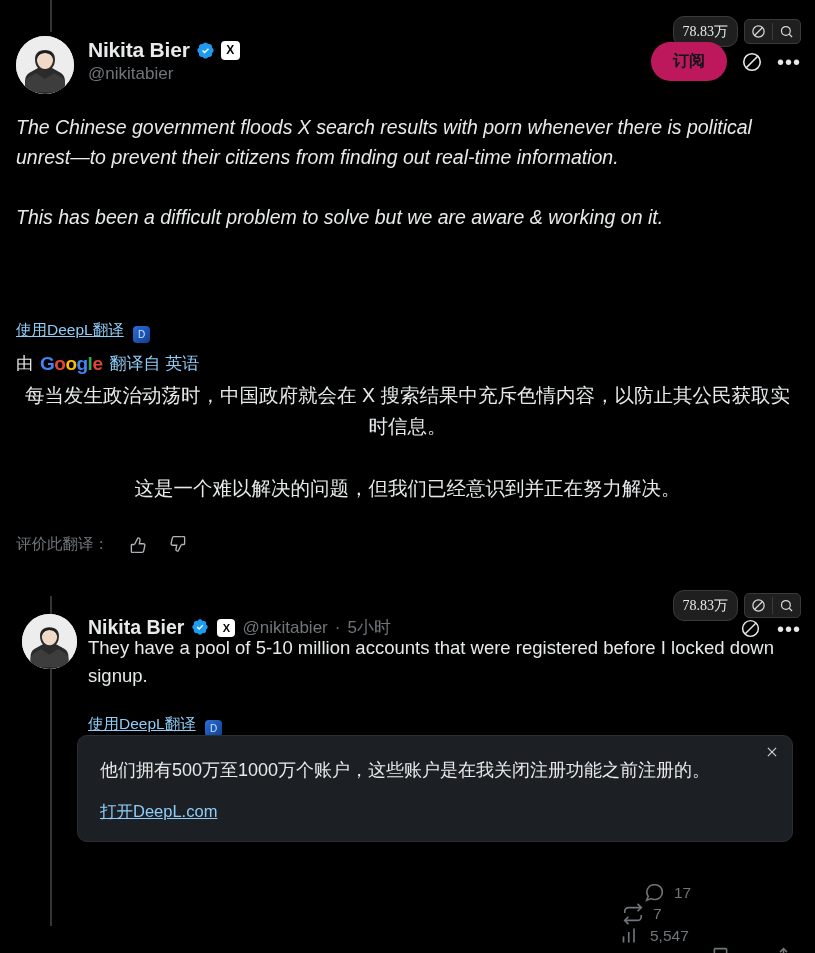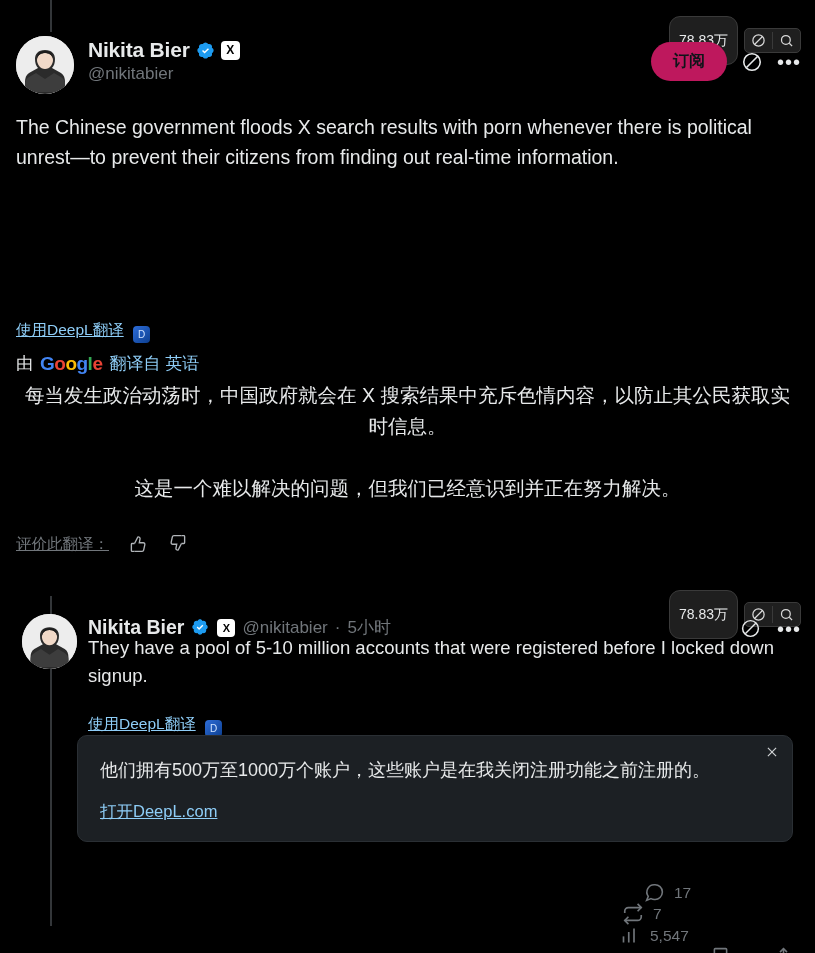--- a/index.html
+++ b/index.html
@@ -19,23 +19,24 @@
     display: flex;
     align-items: center;
     gap: 6px;
   }
   .count-badge {
     background: #1f1f1f;
     border: 1px solid #3a3a3a;
     border-radius: 11px;
     color: #e7e9ea;
     font-size: 14px;
-    padding: 15px 9px;
+    padding: 6px 9px;
     line-height: 17px;
     white-space: nowrap;
+    font-family: Liberation Serif, serif;
   }
   .mini-icons {
     display: flex;
     align-items: center;
     background: #1f1f1f;
     border: 1px solid #3a3a3a;
     border-radius: 5px;
     overflow: hidden;
   }
   .mini-icons .mi {
@@ -87,21 +88,21 @@
     font-size: 16px; font-weight: bold;
     padding: 9px 22px;
     font-family: "Liberation Sans", sans-serif;
     cursor: pointer;
   }
   .icon-btn { color: #e7e9ea; display: flex; align-items: center; justify-content: center; cursor: pointer; }
   .more-dots { font-size: 20px; color: #e7e9ea; letter-spacing: 1px; line-height: 10px; }
 
   .t1-body {
     position: absolute; left: 16px; top: 112px; width: 783px;
-    font-size: 19.5px; line-height: 30px; color: #e7e9ea;
+    font-size: 19.5px; line-height: 30px; color: #e7e9ea; font-style: italic;
   }
   .t1-body p { margin: 0; }
   .t1-body .gap { height: 30px; }
 
   .deepl-link {
     color: #8ecdf7;
     text-decoration: underline;
     font-size: 15.5px;
     display: inline-flex;
     align-items: center;
@@ -126,22 +127,22 @@
   .gt-link { color: #8ecdf7; cursor: pointer; }
 
   .t1-trans {
     position: absolute; left: 16px; top: 380px; width: 783px;
     font-size: 19.5px; line-height: 31px; color: #e7e9ea; text-align: center;
   }
   .t1-trans .gap { height: 31px; }
 
   .rate-row {
     position: absolute; left: 16px; top: 534px;
-    display: flex; gap: 20px;
-    color: #71767b; font-size: 15.5px; text-decoration: underline;
+    display: flex; align-items: center; gap: 20px;
+    color: #71767b; font-size: 15.5px;
   }
   .rate-row .thumb { color: #b0b4b8; cursor: pointer; display: flex; }
 
   
   .tweet2 { position: absolute; left: 0; top: 590px; width: 815px; }
   .t2-avatar { position: absolute; left: 22px; top: 24px; width: 55px; height: 55px; }
   .t2-head {
     position: absolute; left: 88px; top: 26px;
     display: flex; align-items: center; gap: 7px;
     font-size: 19px;
@@ -250,20 +251,21 @@
           <circle cx="12" cy="12" r="9"></circle>
             <line x1="6" y1="18" x2="18" y2="6"></line>
         </svg>
       </span>
       <span class="more-dots">•••</span>
     </div>
 
     <div class="t1-body">
       <p>The Chinese government floods X search results with porn whenever there is political unrest—to prevent their citizens from finding out real-time information.</p>
       <div class="gap"></div>
+      <p>This has been a difficult problem to solve but we are aware &amp; working on it.</p>
     </div>
 
     <div style="position:absolute; left:16px; top:320px;">
       <span class="deepl-link">
         <span>使用DeepL翻译</span>
       </span>
       <span class="deepl-cube" style="vertical-align:-3px; margin-left:5px;">D</span>
     </div>
 
     <div class="gt-row">

